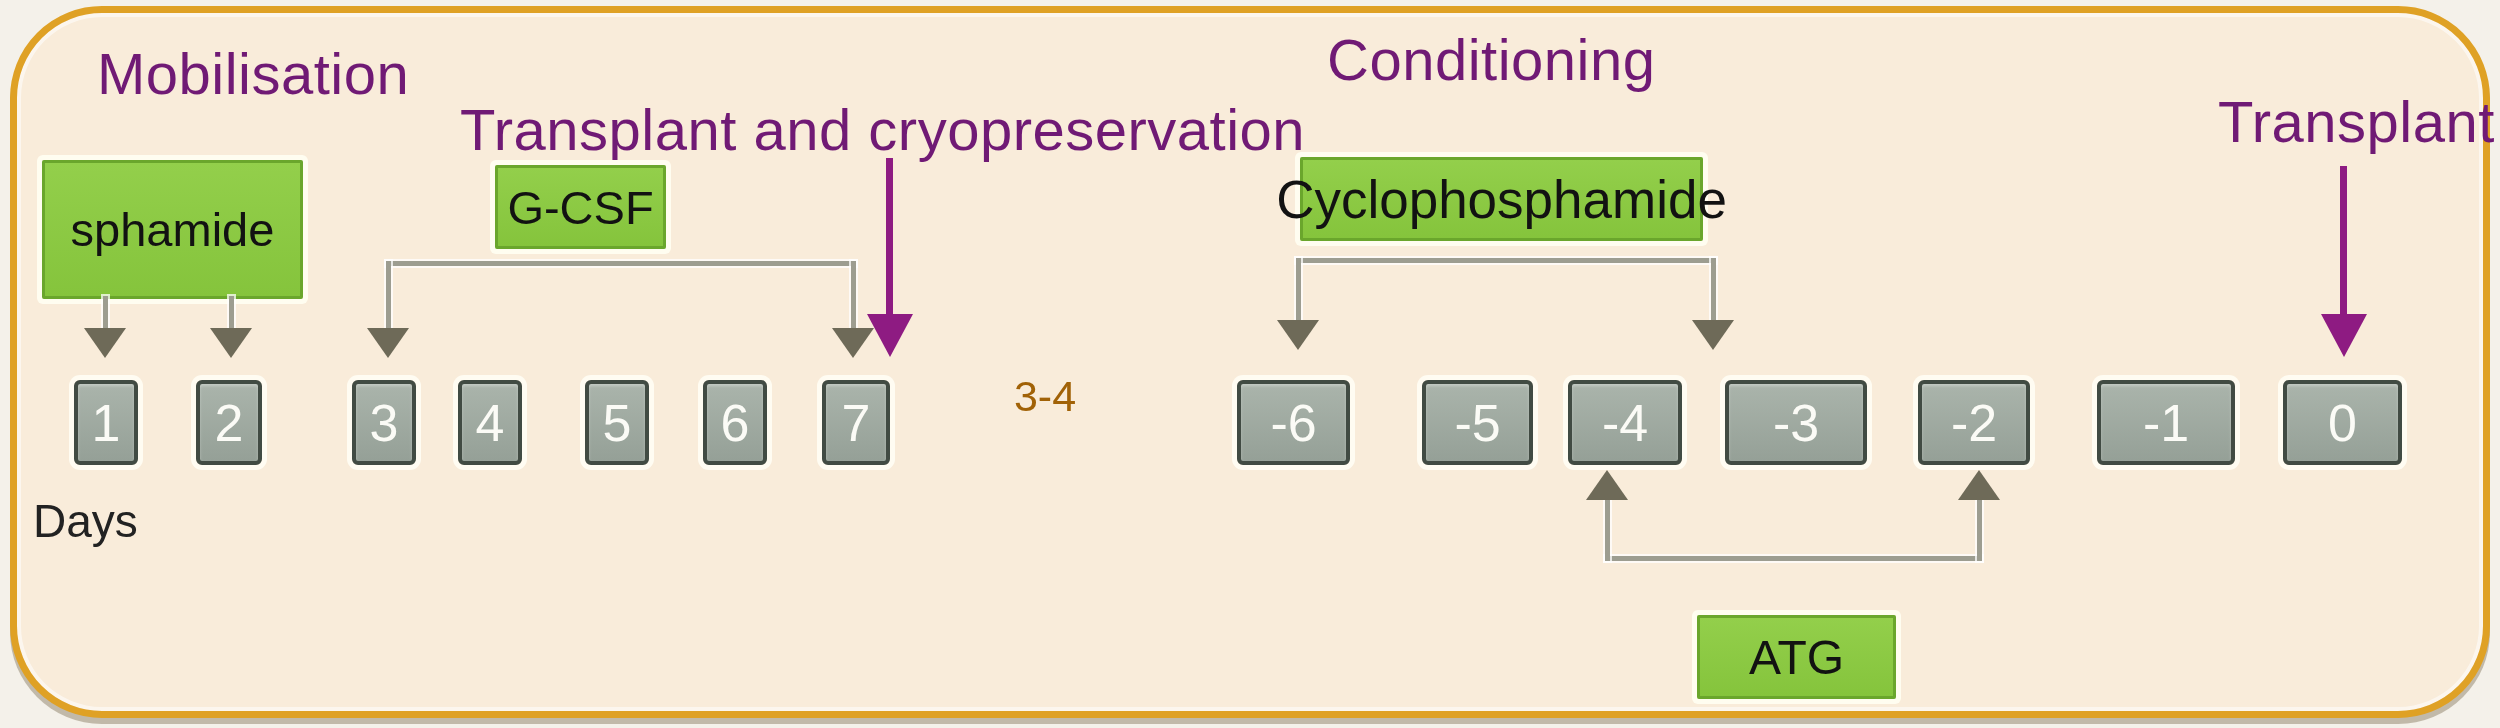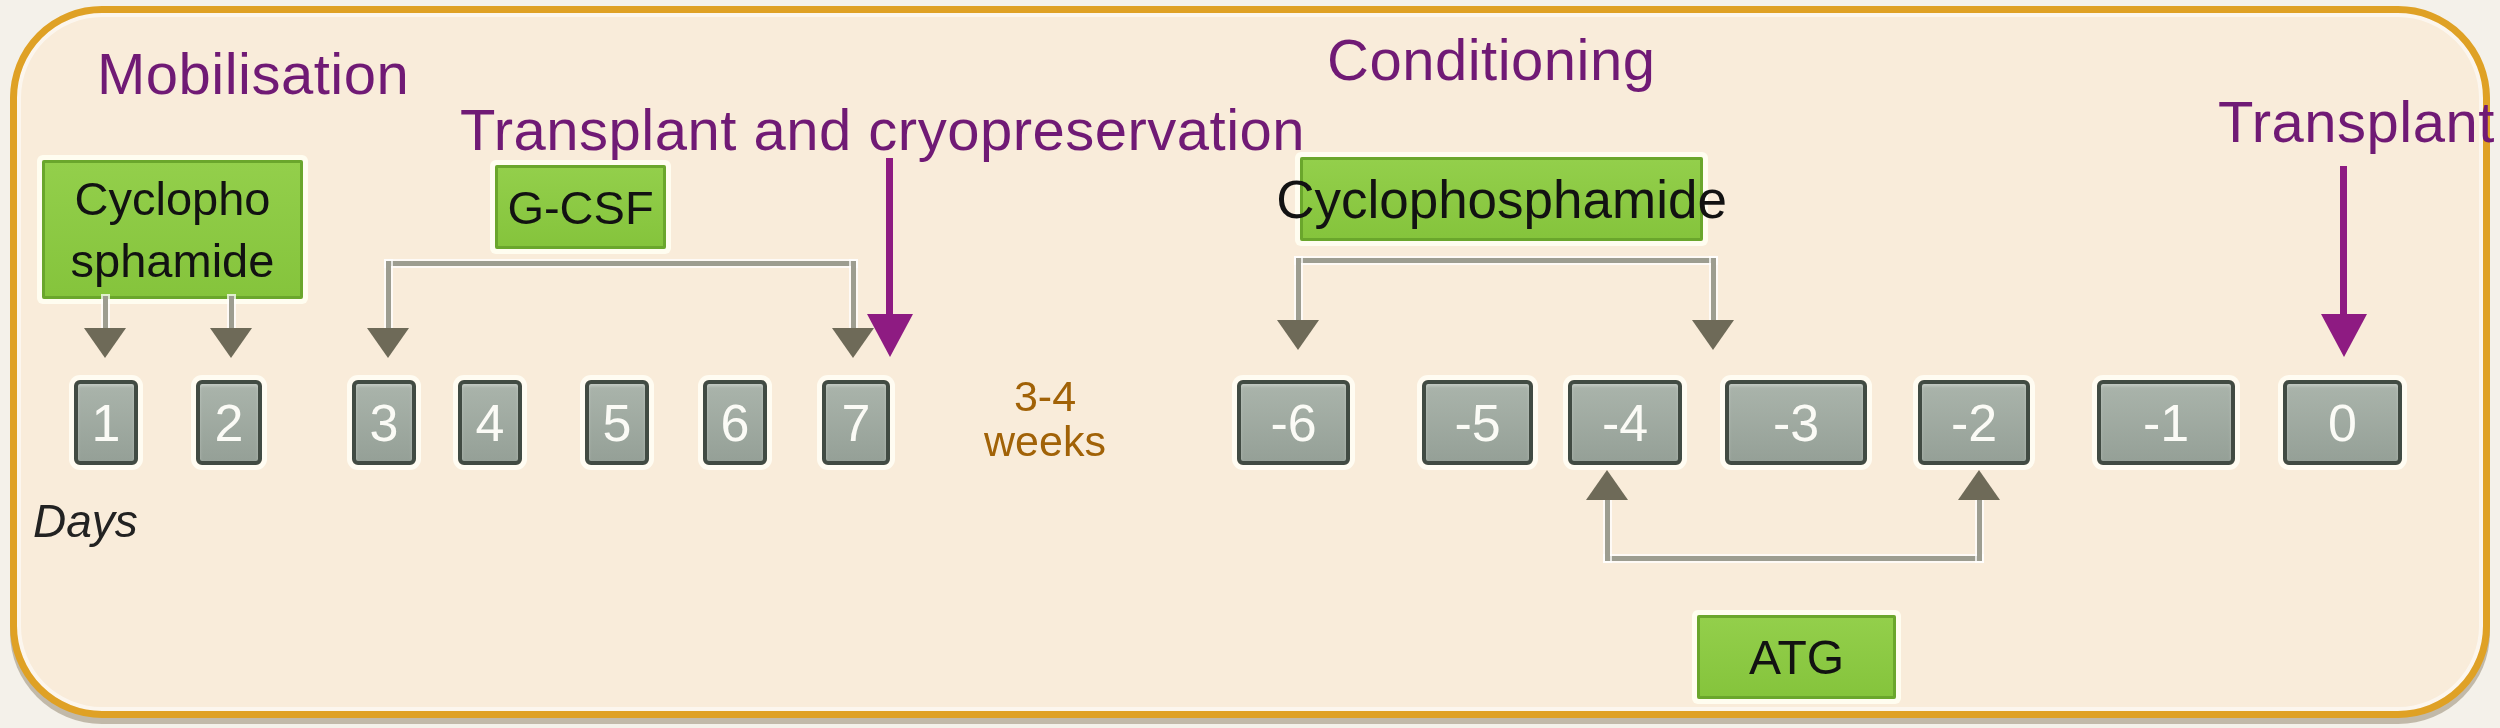--- a/index.html
+++ b/index.html
@@ -50,36 +50,35 @@
     border-left:23px solid transparent;border-right:23px solid transparent;
     border-top:43px solid #8e1b82;
   }
   .interval{
     position:absolute;left:945px;top:374px;width:200px;text-align:center;
     color:#a16207;font-size:43px;line-height:1.05;
   }
   .interval span{display:block;}
   .axis-label{
     position:absolute;left:33px;top:494px;color:#222;
-    font-size:46px;font-style:italic;
+    font-size:46px;
   }
 </style>
 </head>
 <body>
 
 <div id="stage">
   <div class="frame"></div>
 
   <div class="phase" style="left:97px;top:40px;">Mobilisation</div>
   <div class="phase" style="left:460px;top:96px;">Transplant and cryopreservation</div>
   <div class="phase" style="left:1327px;top:26px;">Conditioning</div>
   <div class="phase" style="left:2218px;top:88px;">Transplant</div>
 
   <div class="greenbox" style="left:42px;top:160px;width:255px;height:133px;font-size:47px;line-height:1.3;">
-    <span>Cyclopho</span>
     <span>sphamide</span>
   </div>
   <div class="greenbox" style="left:495px;top:165px;width:165px;height:78px;font-size:47px;">
     <span>G-CSF</span>
   </div>
   <div class="greenbox" style="left:1300px;top:157px;width:397px;height:78px;font-size:53px;">
     <span>Cyclophosphamide</span>
   </div>
   <div class="greenbox" style="left:1697px;top:615px;width:193px;height:78px;font-size:48px;align-items:center;">
     <span>ATG</span>
@@ -117,21 +116,20 @@
   <div class="daybox" style="left:74px;width:64px;">1</div>
   <div class="daybox" style="left:196px;width:66px;">2</div>
   <div class="daybox" style="left:352px;width:64px;">3</div>
   <div class="daybox" style="left:458px;width:64px;">4</div>
   <div class="daybox" style="left:585px;width:64px;">5</div>
   <div class="daybox" style="left:703px;width:64px;">6</div>
   <div class="daybox" style="left:822px;width:68px;">7</div>
 
   <div class="interval">
     <span>3-4</span>
-    <span>weeks</span>
   </div>
 
   <div class="daybox" style="left:1237px;width:113px;">-6</div>
   <div class="daybox" style="left:1422px;width:111px;">-5</div>
   <div class="daybox" style="left:1568px;width:114px;">-4</div>
   <div class="daybox" style="left:1725px;width:142px;">-3</div>
   <div class="daybox" style="left:1918px;width:112px;">-2</div>
   <div class="daybox" style="left:2097px;width:138px;">-1</div>
   <div class="daybox" style="left:2283px;width:119px;">0</div>
 

